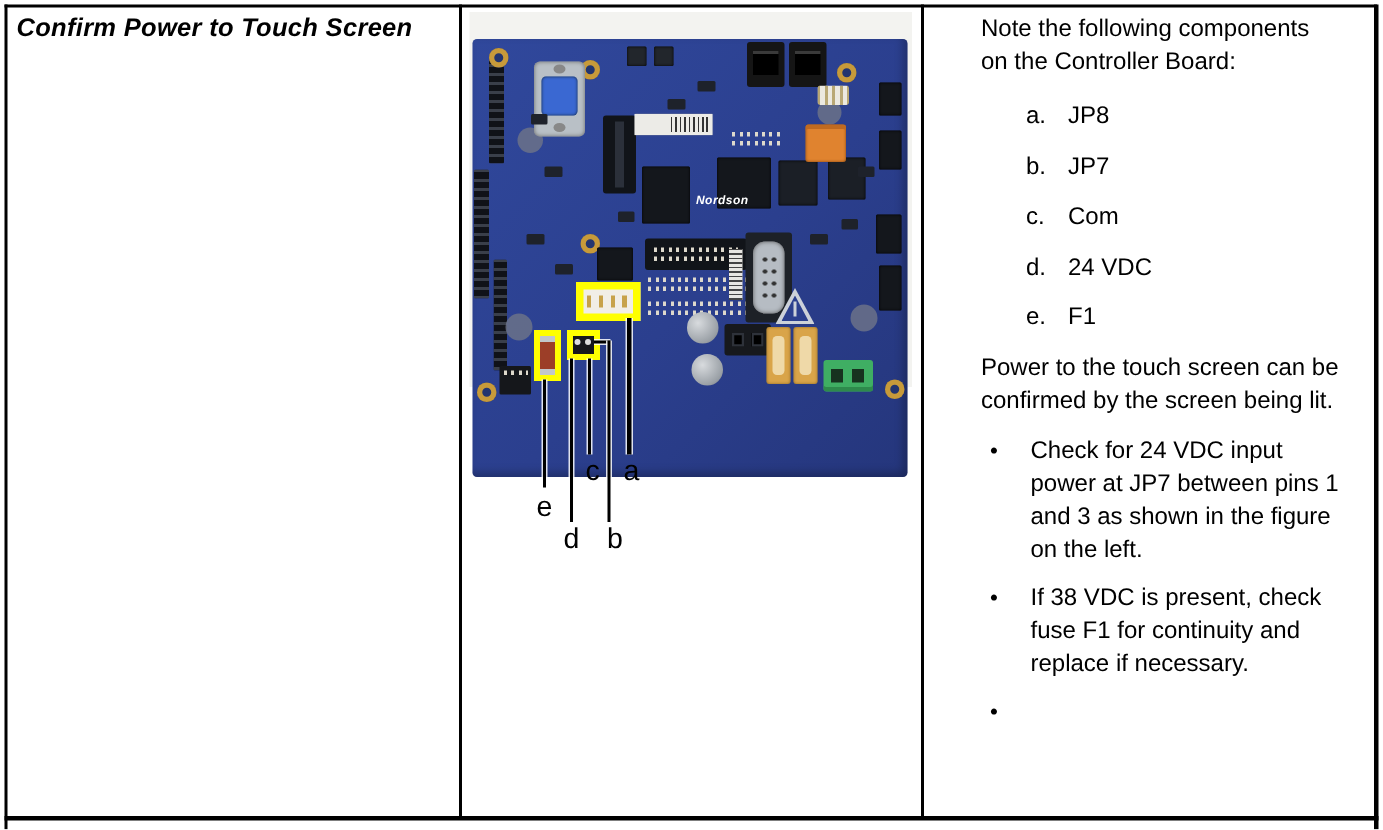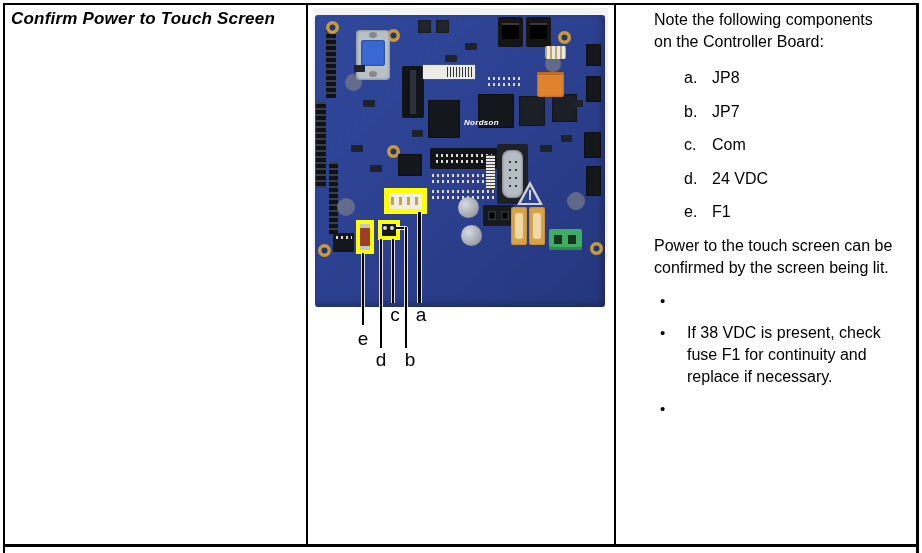--- a/index.html
+++ b/index.html
@@ -5,21 +5,21 @@
   html,body{margin:0;padding:0;background:#fff;}
   #page{position:relative;width:922px;height:553px;background:#fff;overflow:hidden;
         font-family:"Liberation Sans",sans-serif;color:#000;}
   .bline{position:absolute;background:#000;}
   
   #title{position:absolute;left:11px;top:9px;width:288px;
          font-size:17px;font-weight:bold;font-style:italic;letter-spacing:.2px;}
   
   #midcell{position:absolute;left:308px;top:5px;width:306px;height:540px;}
   #photo{position:absolute;left:5px;top:3px;width:295px;height:250px;background:#f3f3f0;}
-  #board{position:absolute;left:2px;top:7px;width:290px;height:292px;border-radius:3px;
+  #board{position:absolute;left:2px;top:18px;width:290px;height:292px;border-radius:3px;
          background:linear-gradient(135deg,#30489c 0%,#2b3f8e 55%,#25367c 100%);
          box-shadow:inset -3px -3px 6px rgba(0,0,0,.25);}
   .comp{position:absolute;}
   .chip{background:#14171c;border-radius:1px;box-shadow:inset 0 0 2px #000;}
   .soic{background:#1e222b;border-radius:1px;}
   .pinhdr{background:#101218;background-image:repeating-linear-gradient(180deg,#3a3f4a 0 2px,transparent 2px 6px);border-radius:1px;}
   .goldhole{width:13px;height:13px;border-radius:50%;background:#c79a3a;
             box-shadow:inset 0 0 0 3.5px #c79a3a, inset 0 0 0 20px #23356f;}
   .graypad{border-radius:50%;background:#6b7288;opacity:.85;}
   .dotrow{background-image:repeating-linear-gradient(90deg,#ded9cc 0 2px,transparent 2px 5px);height:3px;}
@@ -226,20 +226,24 @@
         <span class="mk">e.</span>
         <span>F1</span>
       </div>
     </div>
 
     <div id="confirm" class="pre">Power to the touch screen can be
 confirmed by the screen being lit.</div>
 
     <div class="bullet">
       <span class="dot">•</span>
+      <span class="pre">Check for 24 VDC input
+power at JP7 between pins 1
+and 3 as shown in the figure
+on the left.</span>
     </div>
     <div class="bullet">
       <span class="dot">•</span>
       <span class="pre">If 38 VDC is present, check
 fuse F1 for continuity and
 replace if necessary.</span>
     </div>
     <div class="bullet">
       <span class="dot">•</span>
     </div>

